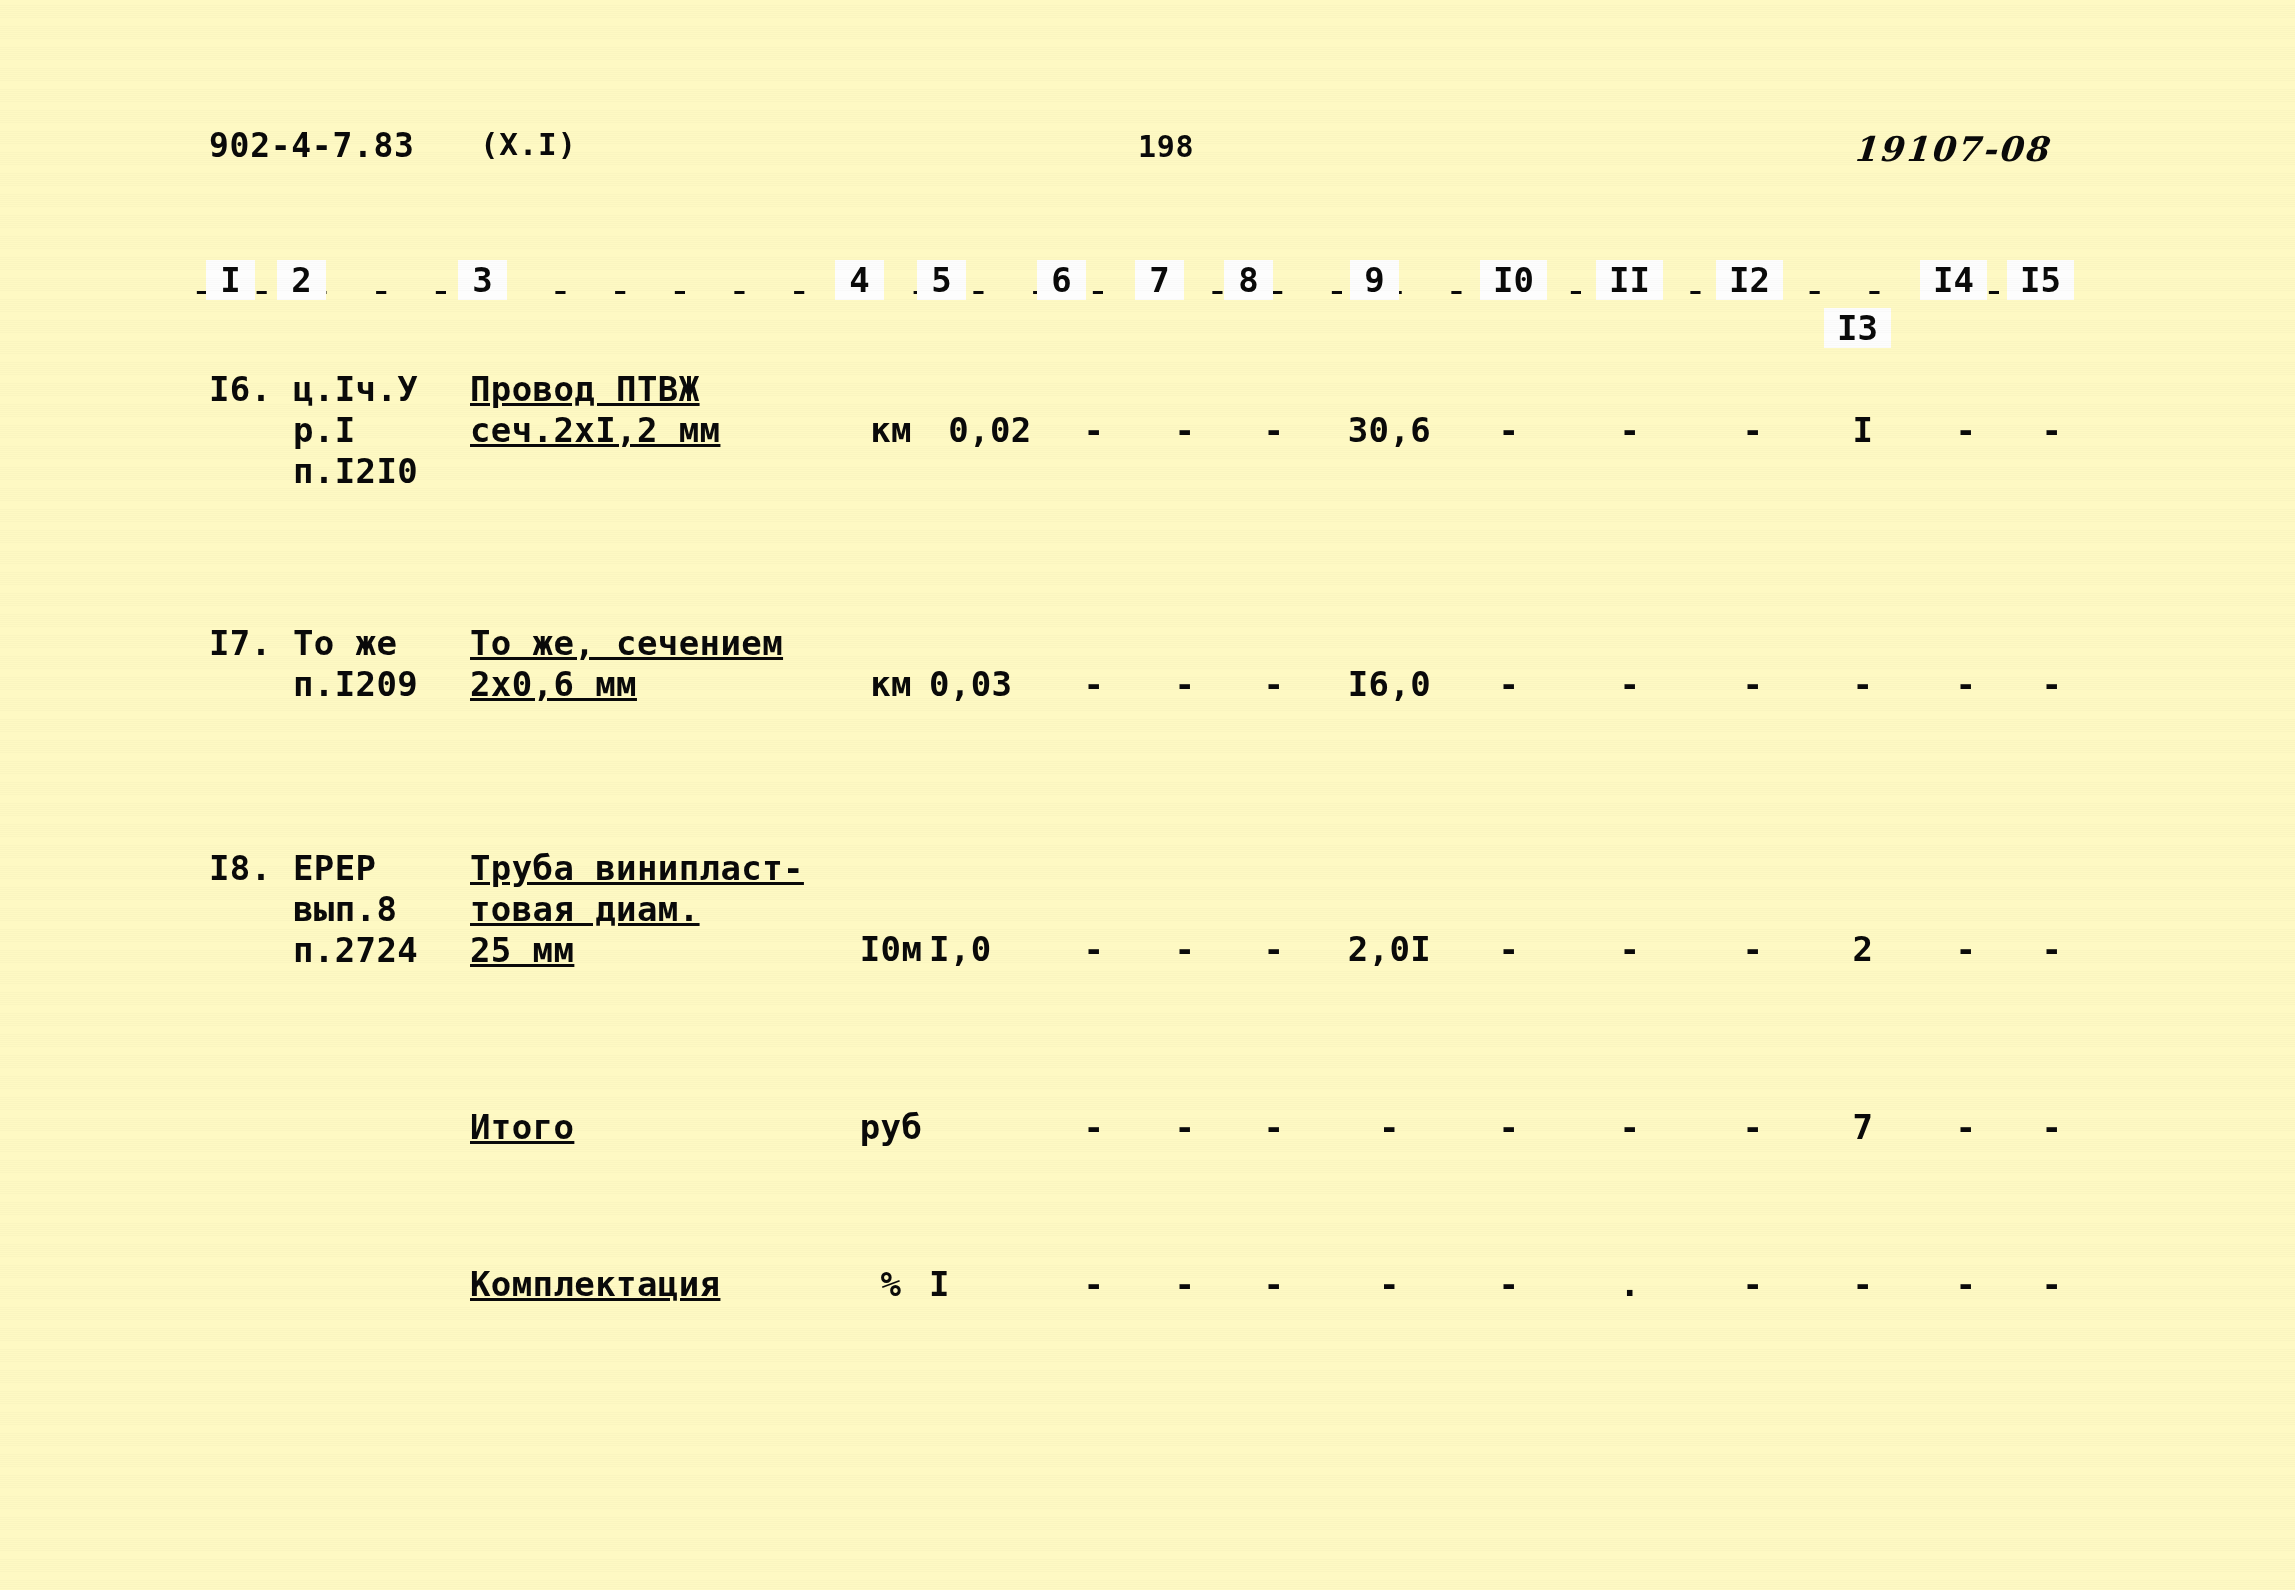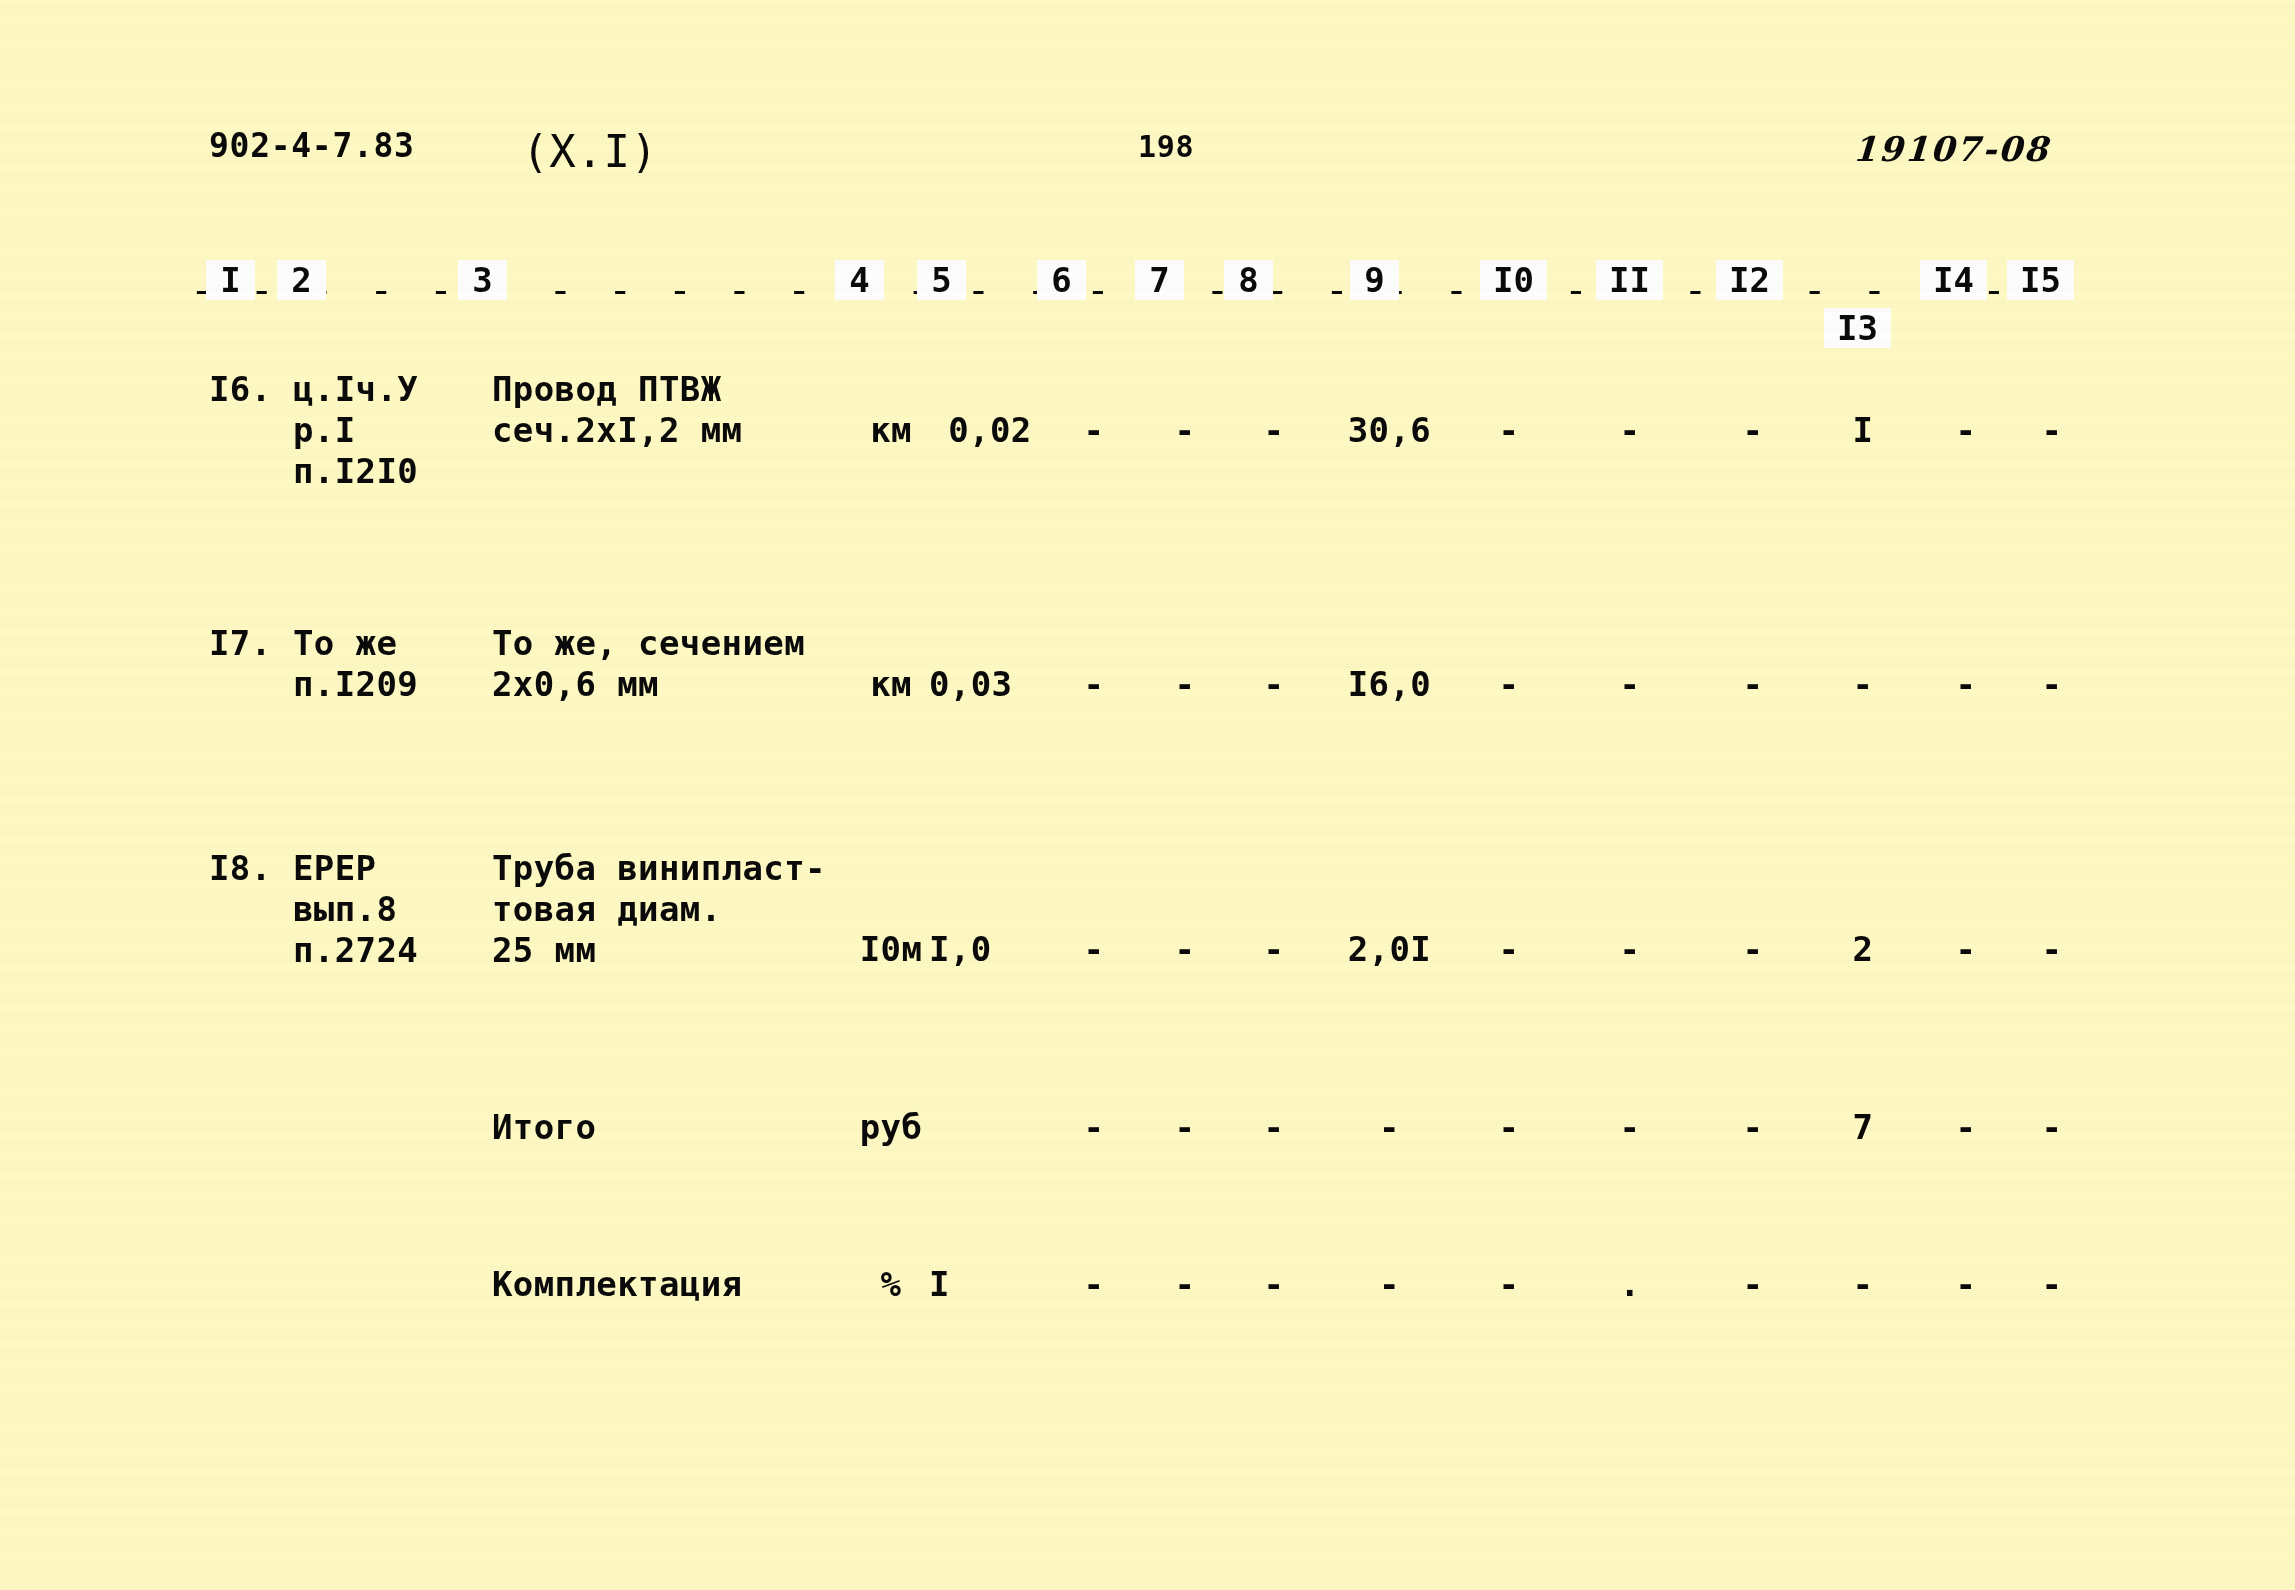--- a/index.html
+++ b/index.html
@@ -37,25 +37,24 @@
     top: 0;
     font-size: 33px;
     font-weight: 700;
     letter-spacing: 0.7px;
     white-space: pre;
   }
   .hdr-variant {
     position: absolute;
     left: 480px;
     top: 0;
-    font-size: 44px;
-    font-weight: 400;
+    font-size: 31px;
+    font-weight: 700;
     letter-spacing: 0.7px;
     white-space: pre;
-    margin-left: 42px;
   }
   .hdr-page {
     position: absolute;
     left: 1138px;
     top: 2.9px;
     font-size: 30px;
     font-weight: 700;
     letter-spacing: 0.7px;
   }
   .hdr-stamp {
@@ -139,21 +138,21 @@
     font-size: 34px;
     font-weight: 700;
     line-height: 41px;
     letter-spacing: 0.4px;
     white-space: pre;
   }
 
   
   .c-no     { left: 209px;  width: 79px; }
   .c-just   { left: 293px;  width: 172px; }
-  .c-name   { left: 492px;  width: 372px; }
+  .c-name   { left: 470px;  width: 372px; text-decoration: underline; }
   .c-unit   { left: 848px; width: 86px; text-align: center; }
   .c-5      { left: 929px; width: 122px; text-align: left; }
   .c-6      { left: 1051px; width: 86px; text-align: center; }
   .c-7      { left: 1142px; width: 86px; text-align: center; }
   .c-8      { left: 1231px; width: 86px; text-align: center; }
   .c-9      { left: 1325px; width: 129px; text-align: center; }
   .c-10     { left: 1466px; width: 86px; text-align: center; }
   .c-11     { left: 1587px; width: 86px; text-align: center; }
   .c-12     { left: 1710px; width: 86px; text-align: center; }
   .c-13     { left: 1820px; width: 86px; text-align: center; }

